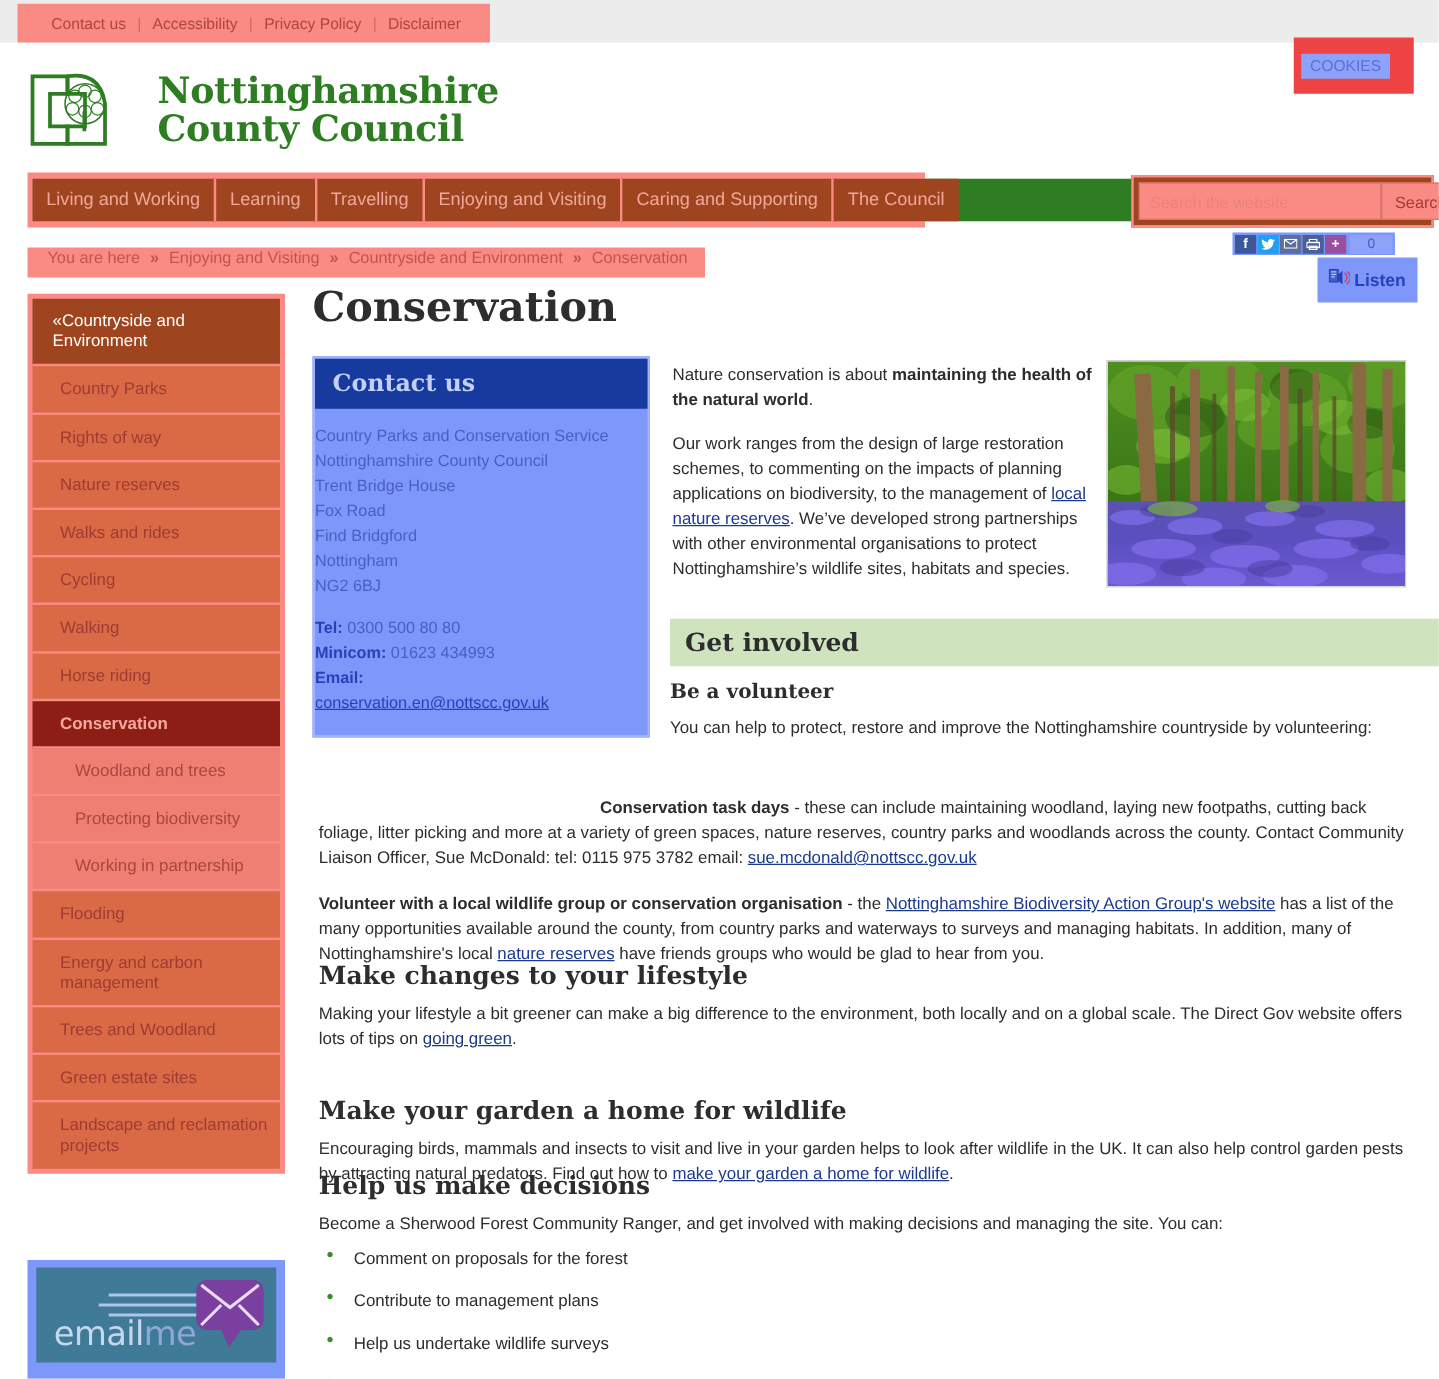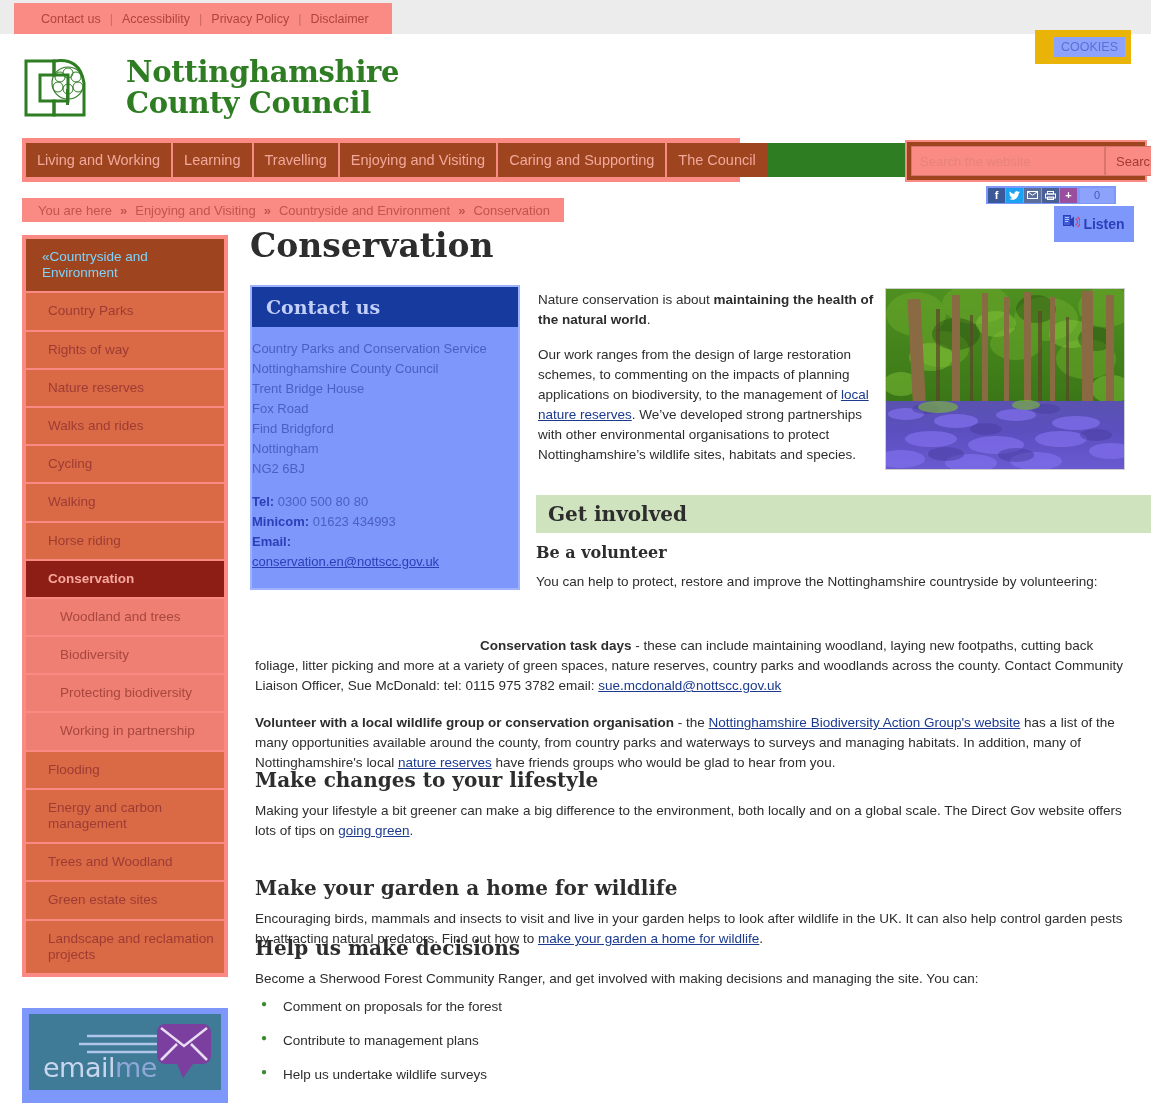--- a/index.html
+++ b/index.html
@@ -25,23 +25,23 @@
     padding:0 14px 0 18px;
     display:flex; align-items:center; gap:0;
   }
   #topbar-links a {
     color:#b3433c; text-decoration:none; font-size:12.5px;
     padding:0 9px; white-space:nowrap;
   }
   #topbar-links .sep { color:#c96a64; font-size:12.5px; }
 
   #cookies-btn {
-    position:absolute; left:1035px; top:30px; width:96px; height:34px;
-    background:#eab308; border:none;
-    display:flex; align-items:center; justify-content:flex-end;
+    position:absolute; left:1035px; top:30px; width:96px; height:45px;
+    background:#ef4444; border:none;
+    display:flex; align-items:center; justify-content:flex-start;
     cursor:pointer;
   }
   #cookies-btn span {
     background:#8da2fb; color:#5b6fd6; font-size:12.5px;
     padding:3px 7px;
   }
 
   
   #logo-area { position:absolute; left:24px; top:55px; display:flex; align-items:center; }
   #logo-mark { width:88px; height:66px; }
@@ -113,38 +113,38 @@
   #listen-btn {
     position:absolute; left:1054px; top:206px; width:80px; height:36px;
     background:#7e97fb; display:flex; align-items:center; justify-content:center;
     gap:3px; cursor:pointer;
   }
   #listen-btn .lbl { color:#2b3fb8; font-weight:bold; font-size:14px; }
 
   
   #breadcrumb {
     position:absolute; left:22px; top:198px; height:24px;
-    background:#f98b84; display:flex; align-items:center;
+    background:#f98b84; display:flex; 
     padding:0 10px 0 12px; gap:0;
   }
   #breadcrumb .crumb { color:#c2544c; font-size:13px; padding:0 4px; text-decoration:none; }
   #breadcrumb .arrow { color:#c2544c; font-size:13px; padding:0 4px; font-weight:bold; }
 
   
   #sidebar {
     position:absolute; left:22px; top:235px; width:206px;
     background:#f98b84; padding:4px;
   }
   .side-item {
     background:#d96a45; color:#9e3b33;
     padding:10px 10px 10px 22px; font-size:13.5px;
     border-bottom:2px solid #f98b84; cursor:pointer; line-height:1.2;
   }
   .side-item.head {
-    background:#9e4520; color:#7dd3fc; padding-left:16px;
+    background:#9e4520; color:#ffffff; padding-left:16px;
   }
   .side-item.active {
     background:#8c1e16; color:#f7a89d; font-weight:bold; padding-left:22px;
   }
   .side-item.sub {
     background:#ee7f72; color:#a8473f; padding-left:34px;
   }
   .side-item:last-child { border-bottom:none; }
 
   #emailme {
@@ -338,21 +338,20 @@
     <div class="side-item head">«Countryside and Environment</div>
     <div class="side-item">Country Parks</div>
     <div class="side-item">Rights of way</div>
     <div class="side-item">Nature reserves</div>
     <div class="side-item">Walks and rides</div>
     <div class="side-item">Cycling</div>
     <div class="side-item">Walking</div>
     <div class="side-item">Horse riding</div>
     <div class="side-item active">Conservation</div>
     <div class="side-item sub">Woodland and trees</div>
-    <div class="side-item sub">Biodiversity</div>
     <div class="side-item sub">Protecting biodiversity</div>
     <div class="side-item sub">Working in partnership</div>
     <div class="side-item">Flooding</div>
     <div class="side-item">Energy and carbon management</div>
     <div class="side-item">Trees and Woodland</div>
     <div class="side-item">Green estate sites</div>
     <div class="side-item">Landscape and reclamation projects</div>
   </aside>
 
 <div id="emailme">

